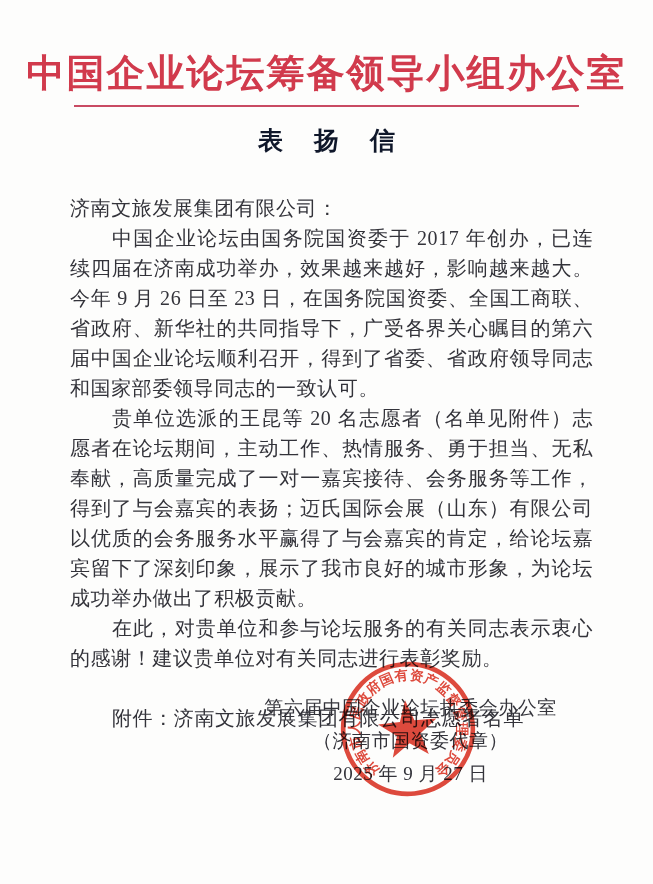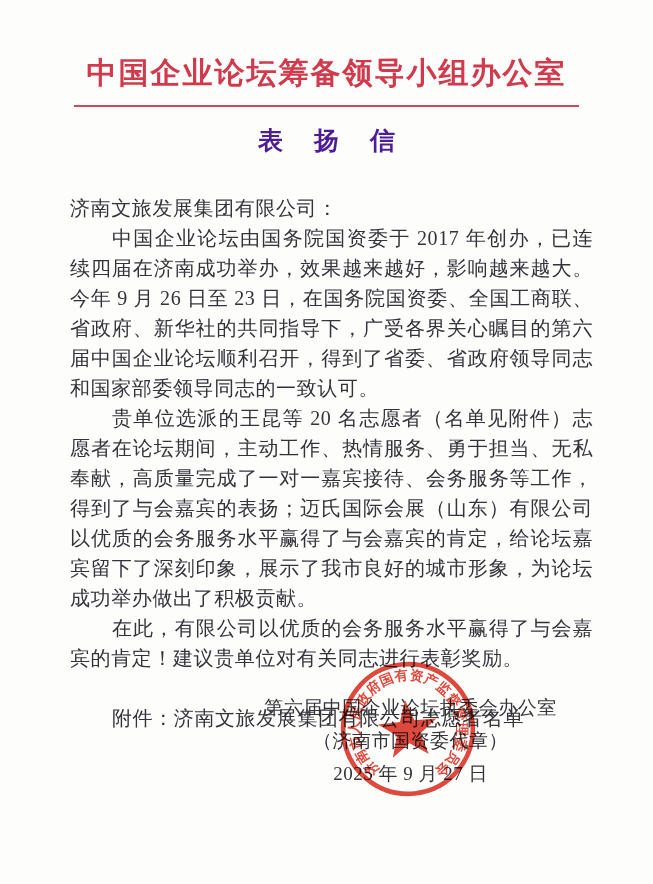--- a/index.html
+++ b/index.html
@@ -9,41 +9,41 @@
     height: 884px;
     margin: 0 auto;
     background: #fdfdfc;
     overflow: hidden;
     font-family: "Liberation Serif", "DejaVu Serif", serif;
     color: #33333a;
   }
   .letterhead {
     margin-top: 50px;
     text-align: center;
-    font-size: 30px;
+    font-size: 38px;
     font-weight: 700;
     letter-spacing: 2px;
     line-height: 46px;
     color: #d13a4c;
     white-space: nowrap;
   }
   .red-rule {
     width: 505px;
     height: 2px;
     margin: 9px auto 0 auto;
     background: #c94b63;
   }
   .letter-title {
     margin-top: 17px;
     text-align: center;
     font-family: "Liberation Sans", "DejaVu Sans", sans-serif;
     font-size: 25px;
     font-weight: 600;
     letter-spacing: 12px;
-    color: #4c1d95;
+    color: #0f172a;
     text-indent: 12px; 
   }
   .body-block {
     margin-top: 36px;
     padding: 0 60px 0 70px;
     font-size: 20px;
     line-height: 30px;
     text-align: justify;
     letter-spacing: 0.6px;
   }
@@ -86,21 +86,21 @@
   <div class="letterhead">中国企业论坛筹备领导小组办公室</div>
 
   <div class="red-rule"></div>
 
   <div class="letter-title">表 扬 信</div>
 
   <div class="body-block">
     <p class="salutation">济南文旅发展集团有限公司：</p>
     <p class="para">中国企业论坛由国务院国资委于 2017 年创办，已连续四届在济南成功举办，效果越来越好，影响越来越大。今年 9 月 26 日至 23 日，在国务院国资委、全国工商联、省政府、新华社的共同指导下，广受各界关心瞩目的第六届中国企业论坛顺利召开，得到了省委、省政府领导同志和国家部委领导同志的一致认可。</p>
     <p class="para">贵单位选派的王昆等 20 名志愿者（名单见附件）志愿者在论坛期间，主动工作、热情服务、勇于担当、无私奉献，高质量完成了一对一嘉宾接待、会务服务等工作，得到了与会嘉宾的表扬；迈氏国际会展（山东）有限公司以优质的会务服务水平赢得了与会嘉宾的肯定，给论坛嘉宾留下了深刻印象，展示了我市良好的城市形象，为论坛成功举办做出了积极贡献。</p>
-    <p class="para">在此，有限公司以优质的会务服务水平赢得了与会嘉宾的肯定！建议贵单位对有关同志进行表彰奖励。</p>
+    <p class="para">在此，对贵单位和参与论坛服务的有关同志表示衷心的感谢！建议贵单位对有关同志进行表彰奖励。</p>
     <p class="attachment">附件：济南文旅发展集团有限公司志愿者名单</p>
   </div>
 
   <div class="signature">
     <div>第六届中国企业论坛执委会办公室</div>
     <div>（济南市国资委代章）</div>
     <div>2025 年 9 月 27 日</div>
   </div>
 
   <svg class="seal" viewBox="0 0 140 140">

